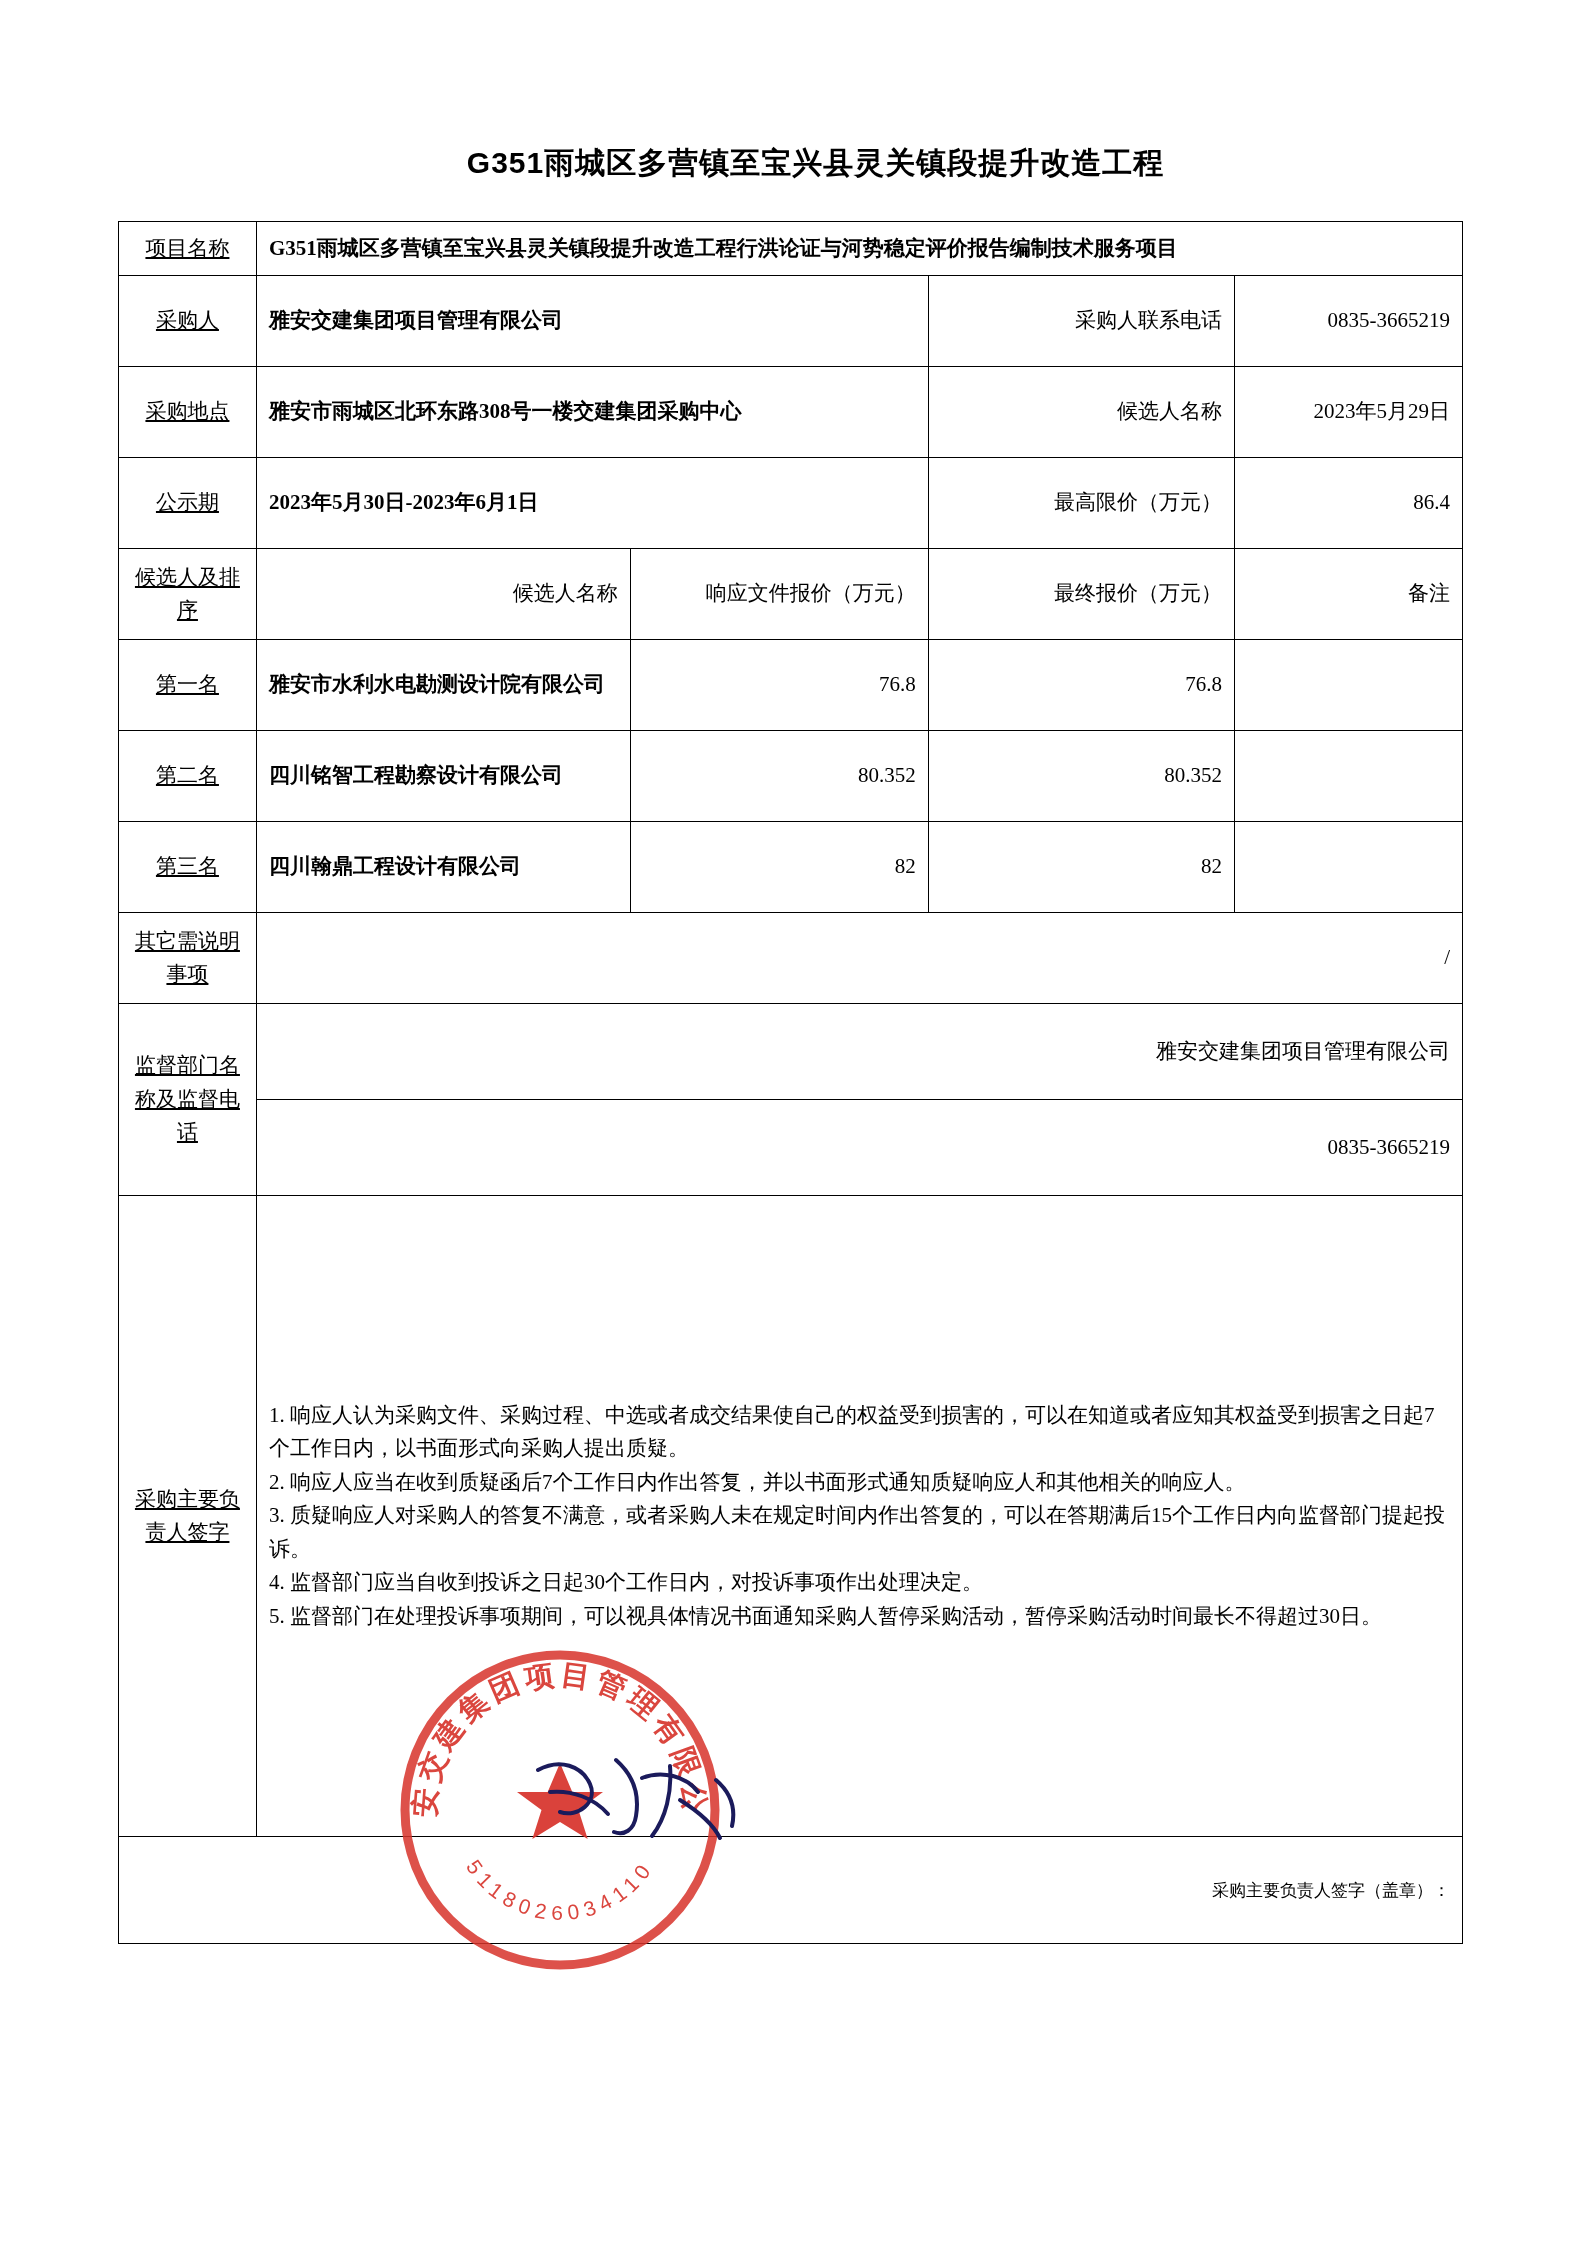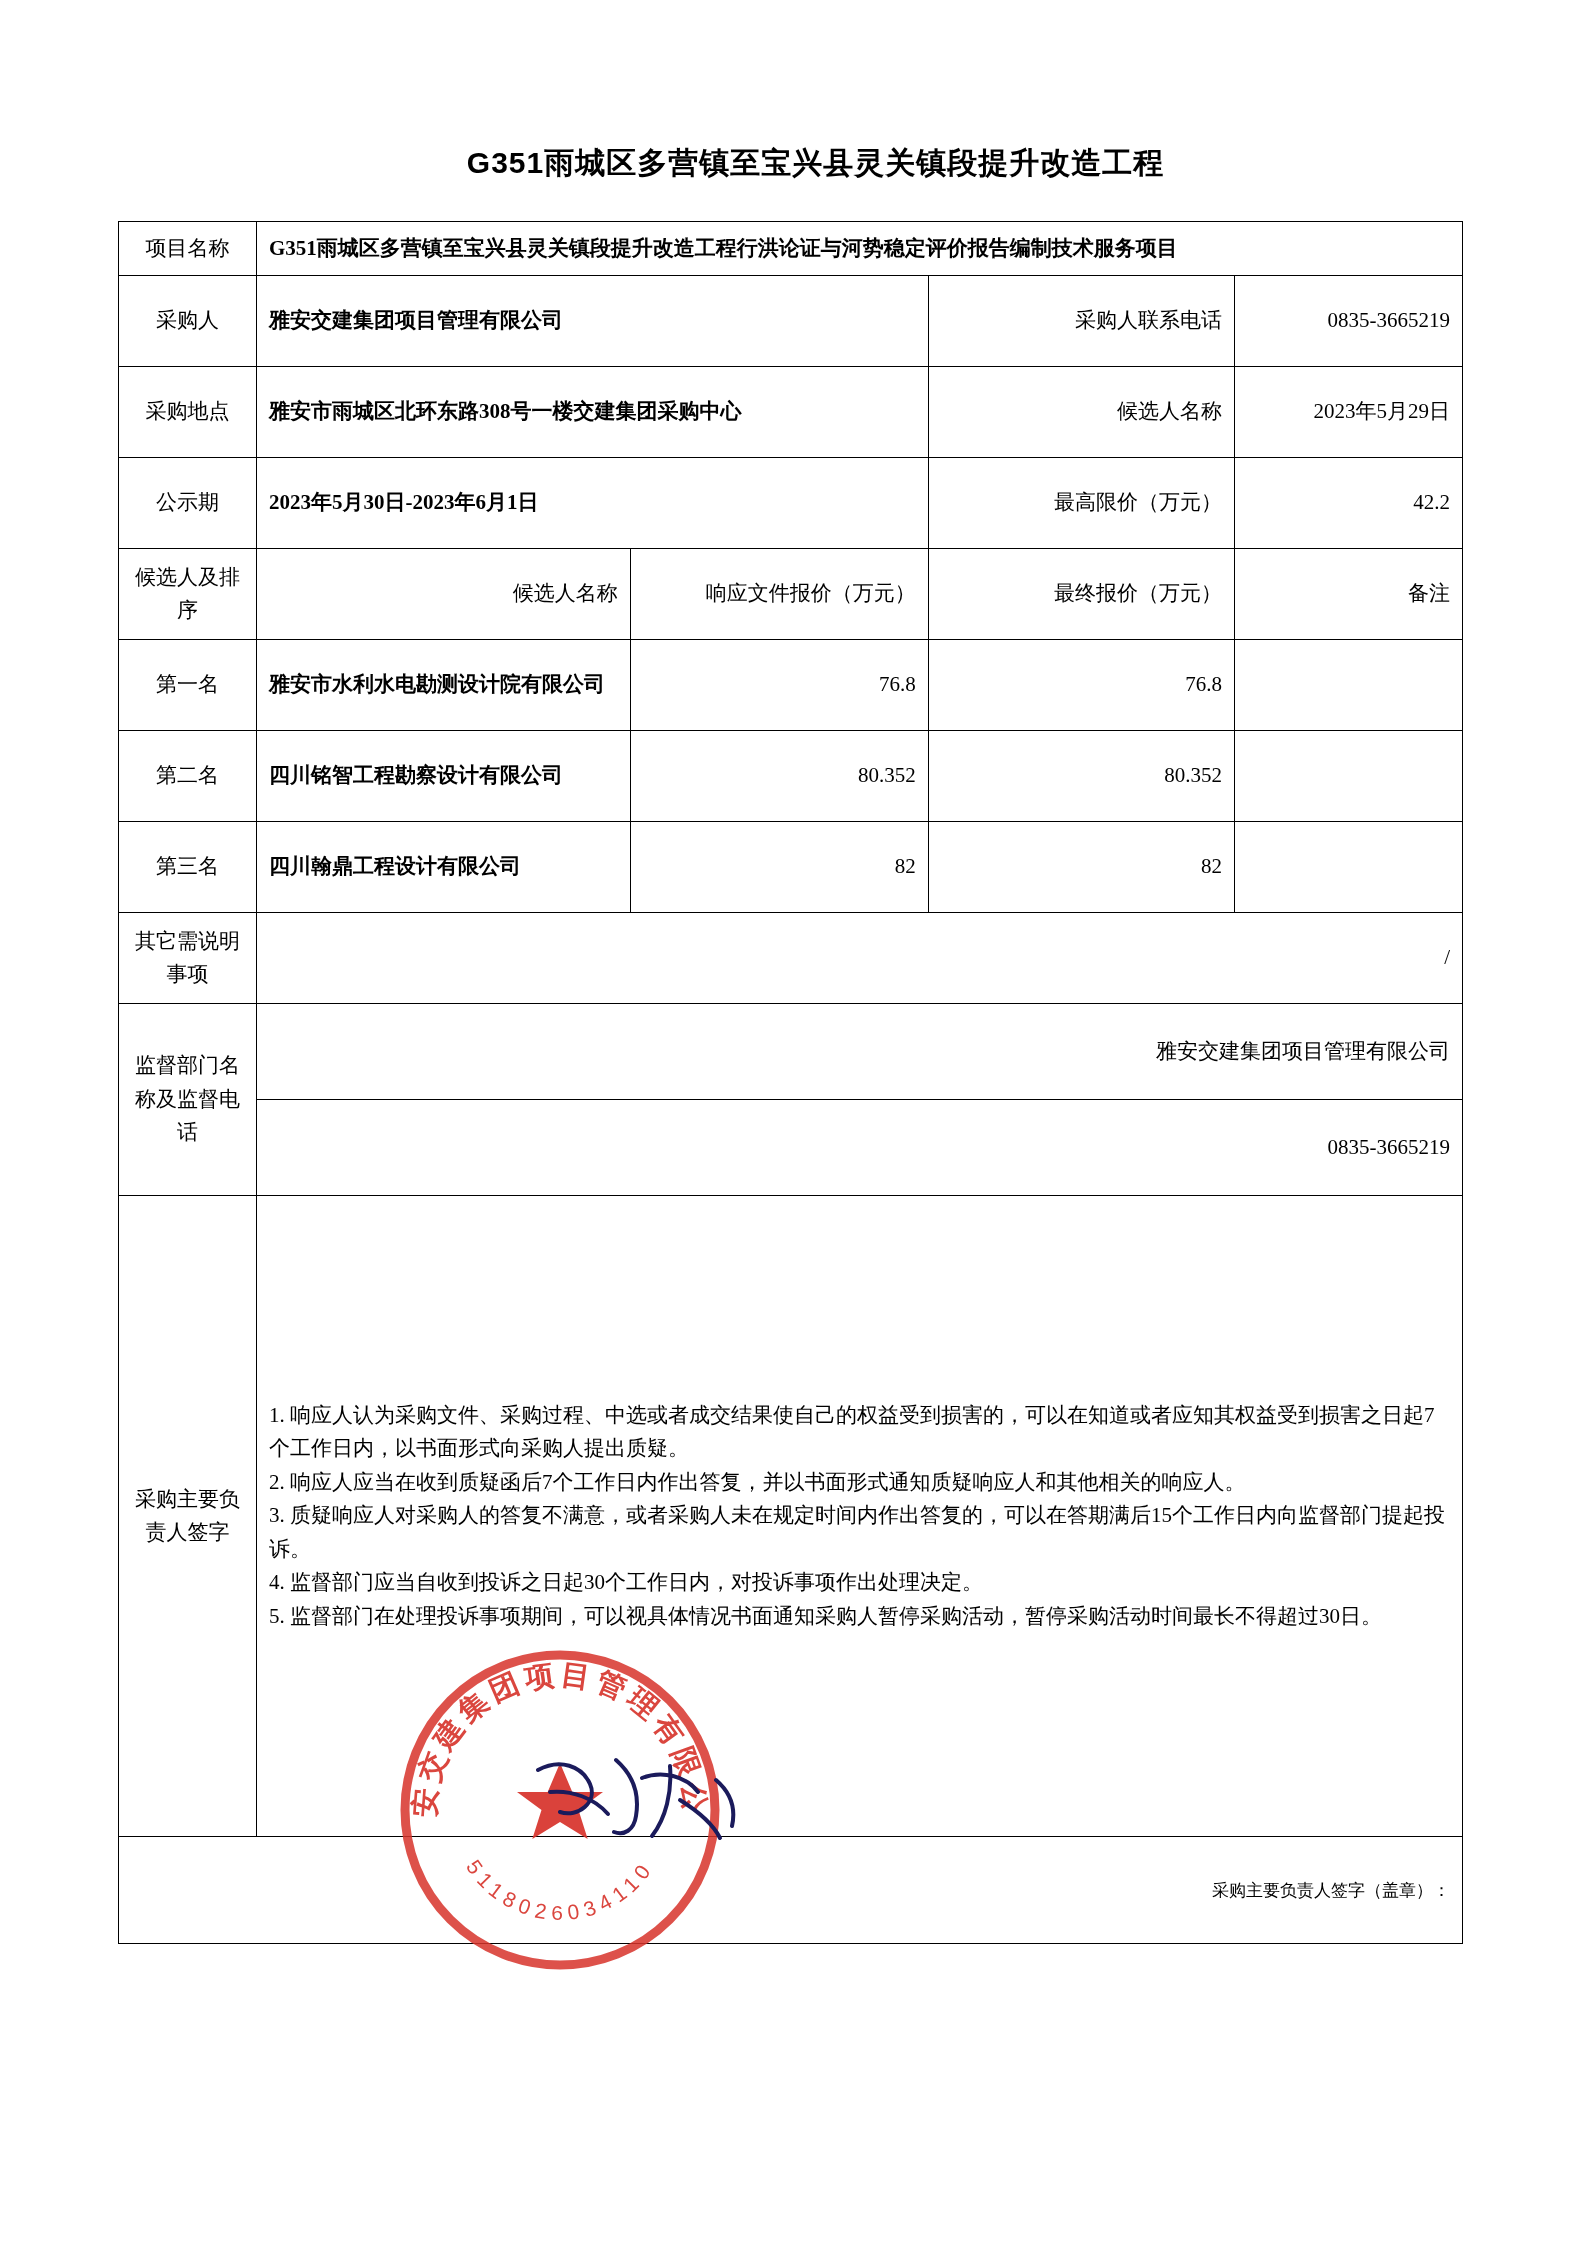--- a/index.html
+++ b/index.html
@@ -41,20 +41,21 @@
   table.main td {
     border: 1px solid #000;
     padding: 10px 12px;
     vertical-align: middle;
     line-height: 1.6;
     word-wrap: break-word;
   }
   .lbl {
     text-align: center;
     width: 118px;
+    text-decoration: underline;
   }
   .ctr { text-align: right; }
   .lft { text-align: left; font-weight: bold; }
   .tall { height: 70px; }
   .notes-cell {
     text-align: left;
     vertical-align: middle;
     padding: 18px 22px;
     line-height: 1.85;
     font-size: 21px;
@@ -118,21 +119,21 @@
       <tr>
         <td class="lbl tall">采购地点</td>
         <td class="lft" colspan="2">雅安市雨城区北环东路308号一楼交建集团采购中心</td>
         <td class="ctr">候选人名称</td>
         <td class="ctr">2023年5月29日</td>
       </tr>
       <tr>
         <td class="lbl tall">公示期</td>
         <td class="lft" colspan="2">2023年5月30日-2023年6月1日</td>
         <td class="ctr">最高限价（万元）</td>
-        <td class="ctr">42.2</td>
+        <td class="ctr">86.4</td>
       </tr>
       <tr>
         <td class="lbl tall">候选人及排序</td>
         <td class="ctr">候选人名称</td>
         <td class="ctr">响应文件报价（万元）</td>
         <td class="ctr">最终报价（万元）</td>
         <td class="ctr">备注</td>
       </tr>
       <tr>
         <td class="lbl tall">第一名</td>

